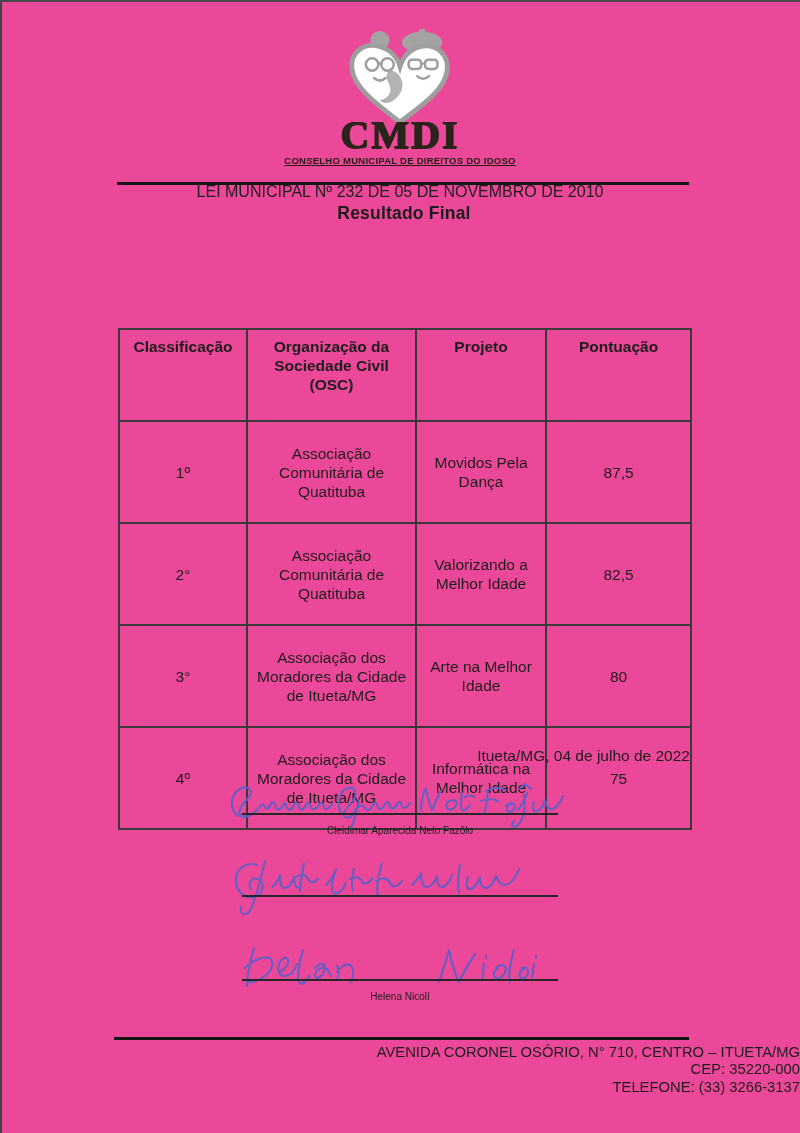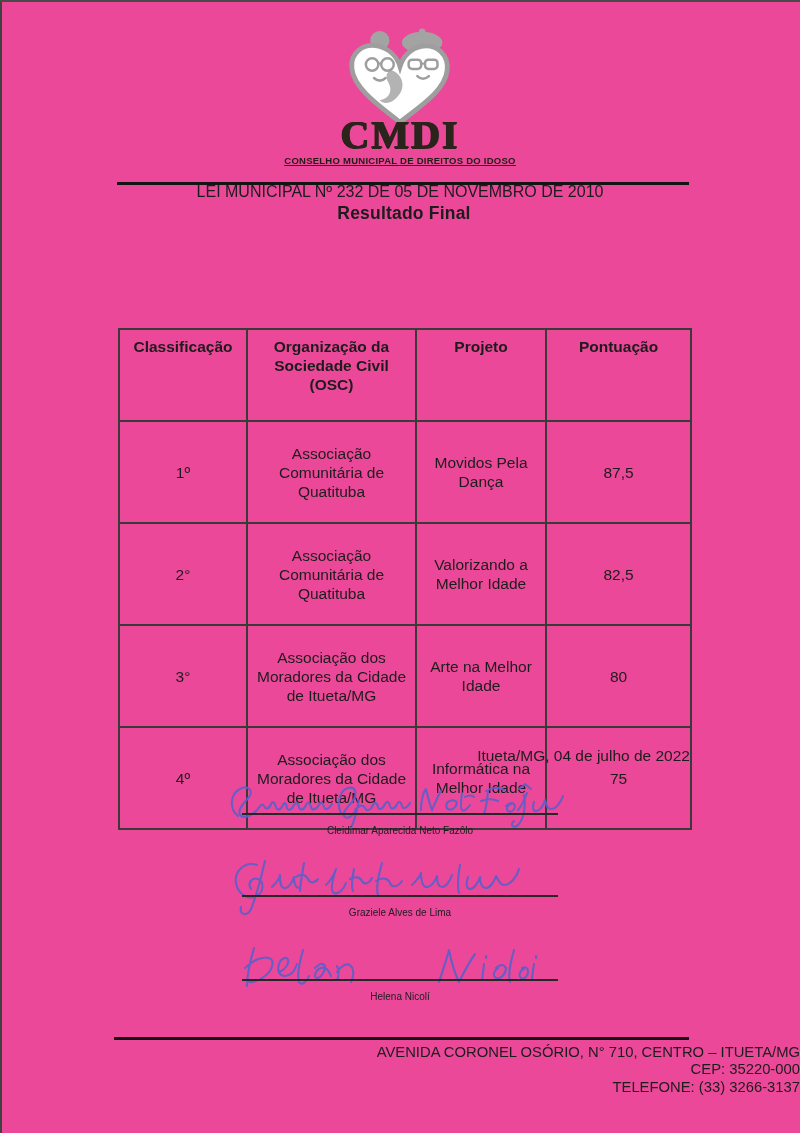--- a/index.html
+++ b/index.html
@@ -143,21 +143,20 @@
         <path d="M27,13 C15,9 4,19 6,31 C8,43 20,49 28,43 C34,39 34,29 28,27 C22,25 17,31 21,37 M35,9 C31,25 27,43 21,57 C17,65 9,63 11,55"></path>
         <path d="M42,35 C46,31 50,27 50,23 C50,29 50,35 54,36 C58,37 62,31 64,25 C64,31 65,36 69,36 M74,11 C72,23 70,33 70,39 M66,25 C72,21 76,23 78,27 C80,31 84,32 88,27"></path>
         <path d="M96,33 C100,29 104,23 106,17 M106,17 C102,29 100,39 104,41 C108,43 114,37 116,31"></path>
         <path d="M124,17 C122,27 121,35 123,39 M120,27 C125,24 130,25 132,29 C134,33 139,32 142,26"></path>
         <path d="M152,11 C148,25 146,37 148,43 M146,29 C152,25 158,26 160,31 C162,36 168,35 172,29"></path>
         <path d="M182,33 C186,29 190,25 191,21 C191,27 192,34 196,35 C200,36 205,30 207,24 C207,30 208,35 212,35 C216,35 220,29 222,23"></path>
         <path d="M230,13 C228,25 227,35 229,41 M238,25 C236,31 236,37 240,37 C244,37 248,31 250,25 C250,31 252,36 256,36 C260,36 264,30 266,24 C268,28 270,33 274,33 C280,33 287,25 289,17"></path>
       </g>
     </svg>
     <div class="sig-rule"></div>
-    <div class="sig-name">Graziele Alves de Lima</div>
   </div>
 
   <div class="sig s3">
     <svg class="sig-ink" width="330" height="56" viewBox="0 0 330 56">
       <g fill="none" stroke="#5b60c8" stroke-width="2.1" stroke-linecap="round" stroke-linejoin="round" opacity="0.92">
         <path d="M20,8 C16,22 13,36 13,46 M11,28 C19,20 29,16 35,18 C41,20 39,30 31,36 C23,42 15,44 13,40 M45,32 C51,30 55,24 54,20 C53,16 47,18 45,24 C43,30 45,36 51,36 C57,36 61,30 63,24 M69,10 C65,24 63,36 65,42 C67,46 73,42 75,36 M81,28 C85,24 89,22 91,26 C91,32 87,38 83,38 C79,38 81,30 87,28 C93,26 95,32 97,36 M103,26 C105,30 105,36 103,40 M103,32 C107,26 113,22 117,26 C121,30 119,38 117,42"></path>
         <path d="M205,42 C209,30 213,18 215,10 C217,20 221,34 225,42 C229,34 235,22 241,14"></path>
         <path d="M250,24 L248,40 M252,16 L252,18 M262,28 C266,24 270,24 272,28 C272,34 266,40 262,38 C258,36 260,30 264,28 M280,10 C276,24 274,36 276,42 M288,28 C292,26 294,28 294,32 C294,36 290,40 287,38 C284,36 286,30 290,29 M300,24 L298,38 M302,16 L302,18"></path>
       </g>
     </svg>

